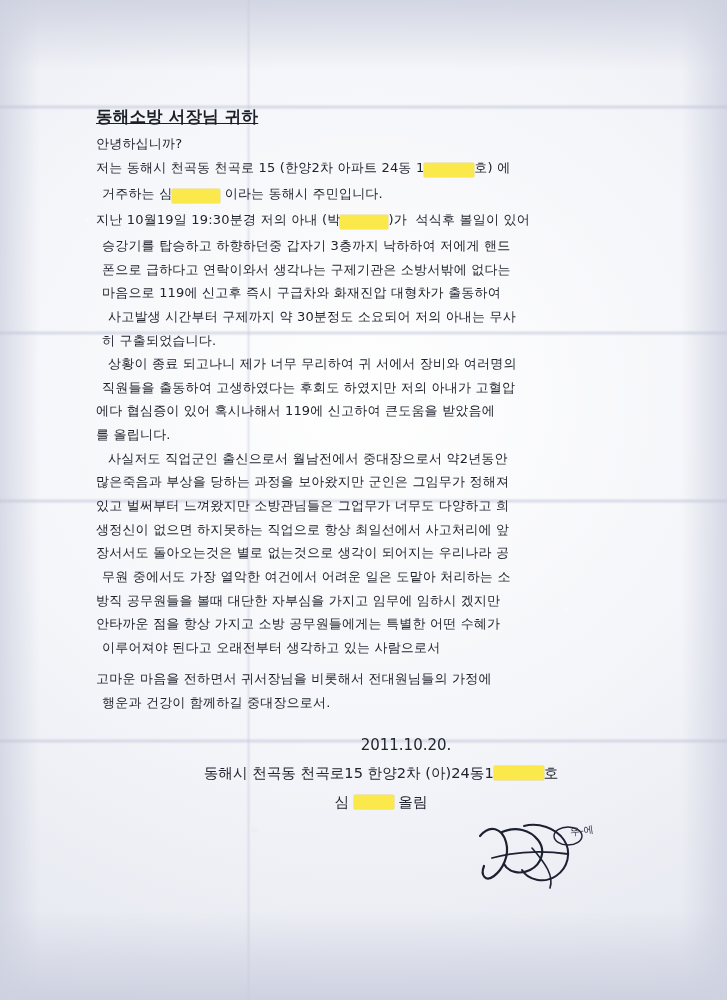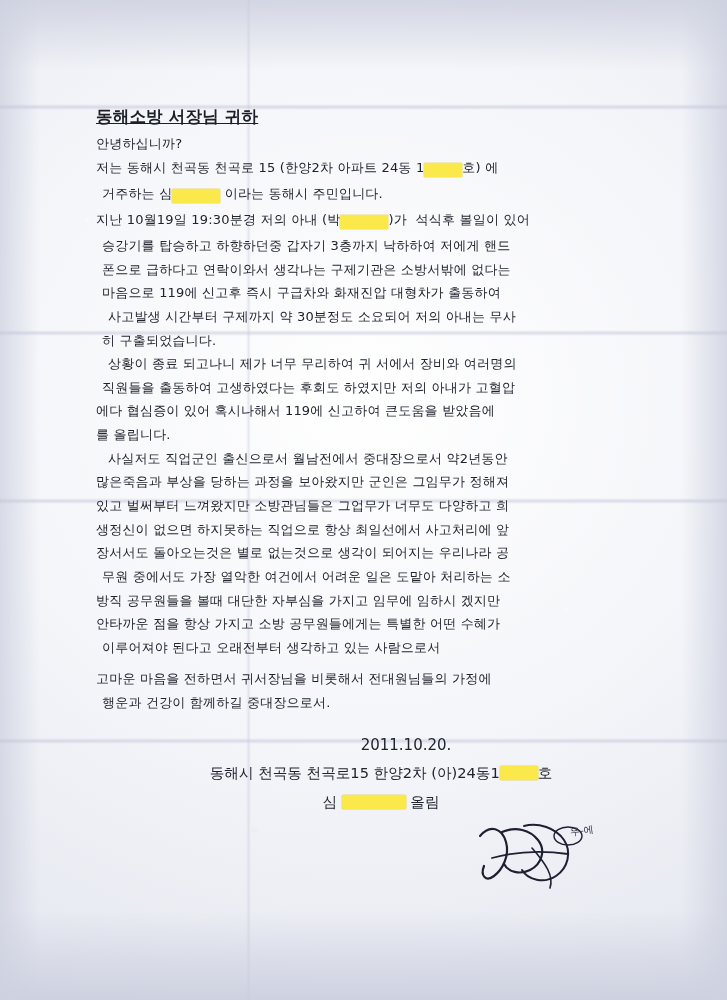--- a/index.html
+++ b/index.html
@@ -109,22 +109,22 @@
     display: inline-block;
     background: #fbe84a;
     color: transparent;
     border-radius: 1px;
     min-width: 26px;
     height: 14px;
     vertical-align: -2px;
     box-shadow: 0 0 0 0.5px rgba(220,200,40,0.6);
   }
   .redact.w1 { width: 48px; }
-  .redact.w2 { width: 38px; }
-  .redact.w3 { width: 64px; }
+  .redact.w2 { width: 50px; }
+  .redact.w3 { width: 40px; }
 
   .closing {
     margin-top: 18px;
   }
 
   .sign-block {
     margin-top: 26px;
     text-align: center;
   }
   .sign-date {

